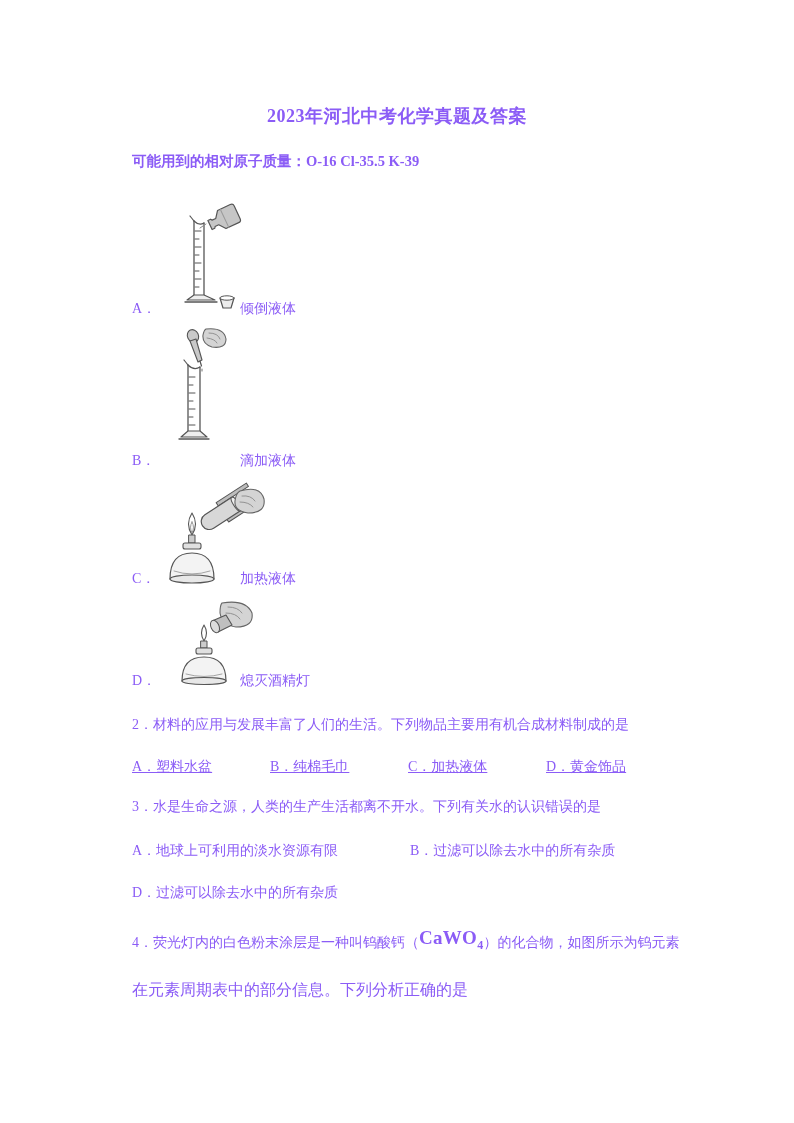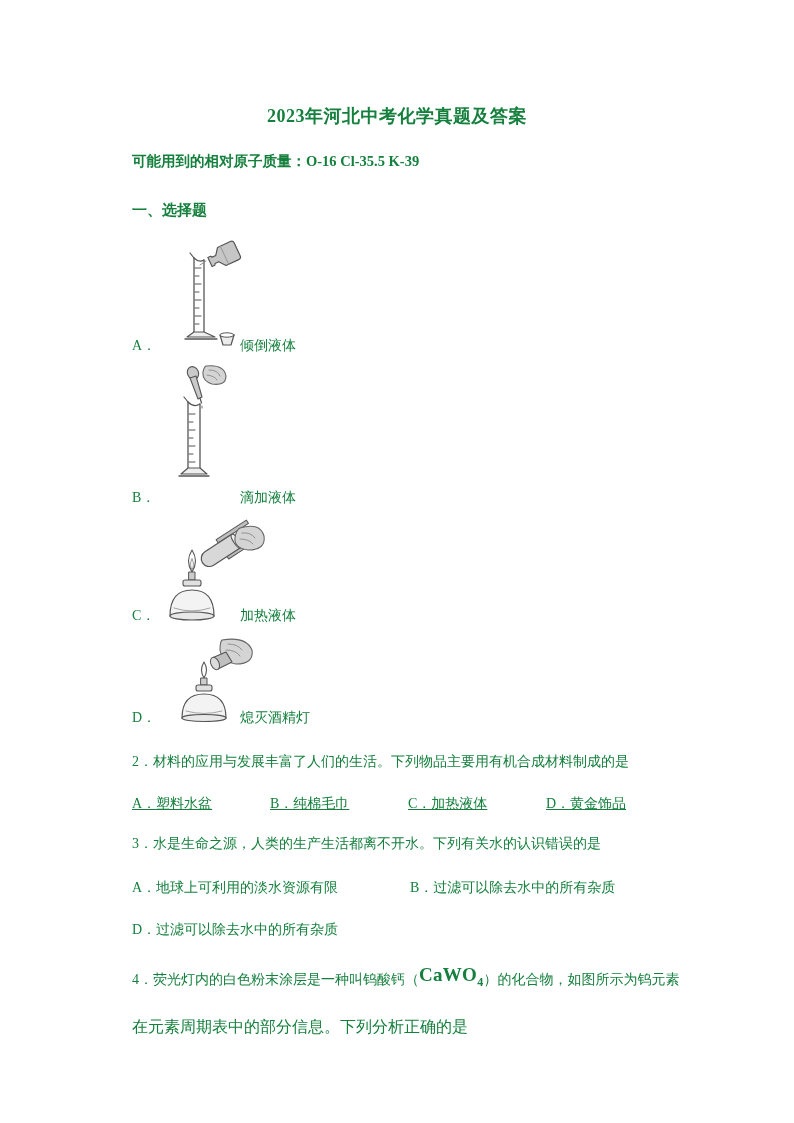--- a/index.html
+++ b/index.html
@@ -1,19 +1,19 @@
 <!DOCTYPE html>
 <html><head>
 <meta charset="utf-8">
 <style>
   html,body{margin:0;padding:0;background:#9a9a9a;}
   .page{
     width:794px;height:1123px;margin:0 auto;background:#fff;
     padding:104px 132px 40px 132px;box-sizing:border-box;
-    font-family:"Liberation Serif","DejaVu Serif",serif;color:#15803d;
+    font-family:"Liberation Serif","DejaVu Serif",serif;color:#8b5cf6;
     overflow:hidden;position:relative;
   }
   .title{font-size:18px;font-weight:700;text-align:center;margin:0 0 24px 0;letter-spacing:.5px;}
   .note{font-size:14.5px;font-weight:700;margin:0 0 30px 0;font-family:"Liberation Serif","DejaVu Serif",serif;}
   .section{font-size:15px;font-weight:700;margin:0 0 18px 0;}
   .stem{font-size:14px;line-height:20px;margin:0 0 10px 0;}
   .q2-stem{margin:0 0 22px 0;}
   .q3-stem{margin:1px 0 24px 0;}
   .fig svg{display:block;}
   .fig svg *{stroke-linecap:round;stroke-linejoin:round;}
@@ -41,21 +41,20 @@
 </style>
 </head>
 <body>
 
 <div class="page">
 
   <div class="title">2023年河北中考化学真题及答案</div>
 
   <div class="note">可能用到的相对原子质量：O-16 Cl-35.5 K-39</div>
 
-  <div class="section">一、选择题</div>
 
 
   <div class="q1-block">
     <div class="fig figA">
       <svg width="100" height="112" viewBox="0 0 100 112">
 
         <path d="M24,20 L24,94" stroke="#555" fill="none" stroke-width="1.3"></path>
         <path d="M34,22 L34,94" stroke="#555" fill="none" stroke-width="1.3"></path>
         <path d="M24,20 L20,15" stroke="#555" fill="none" stroke-width="1.2"></path>
         <path d="M24,20 Q29,25 34,22" stroke="#555" fill="none" stroke-width="1.1"></path>

